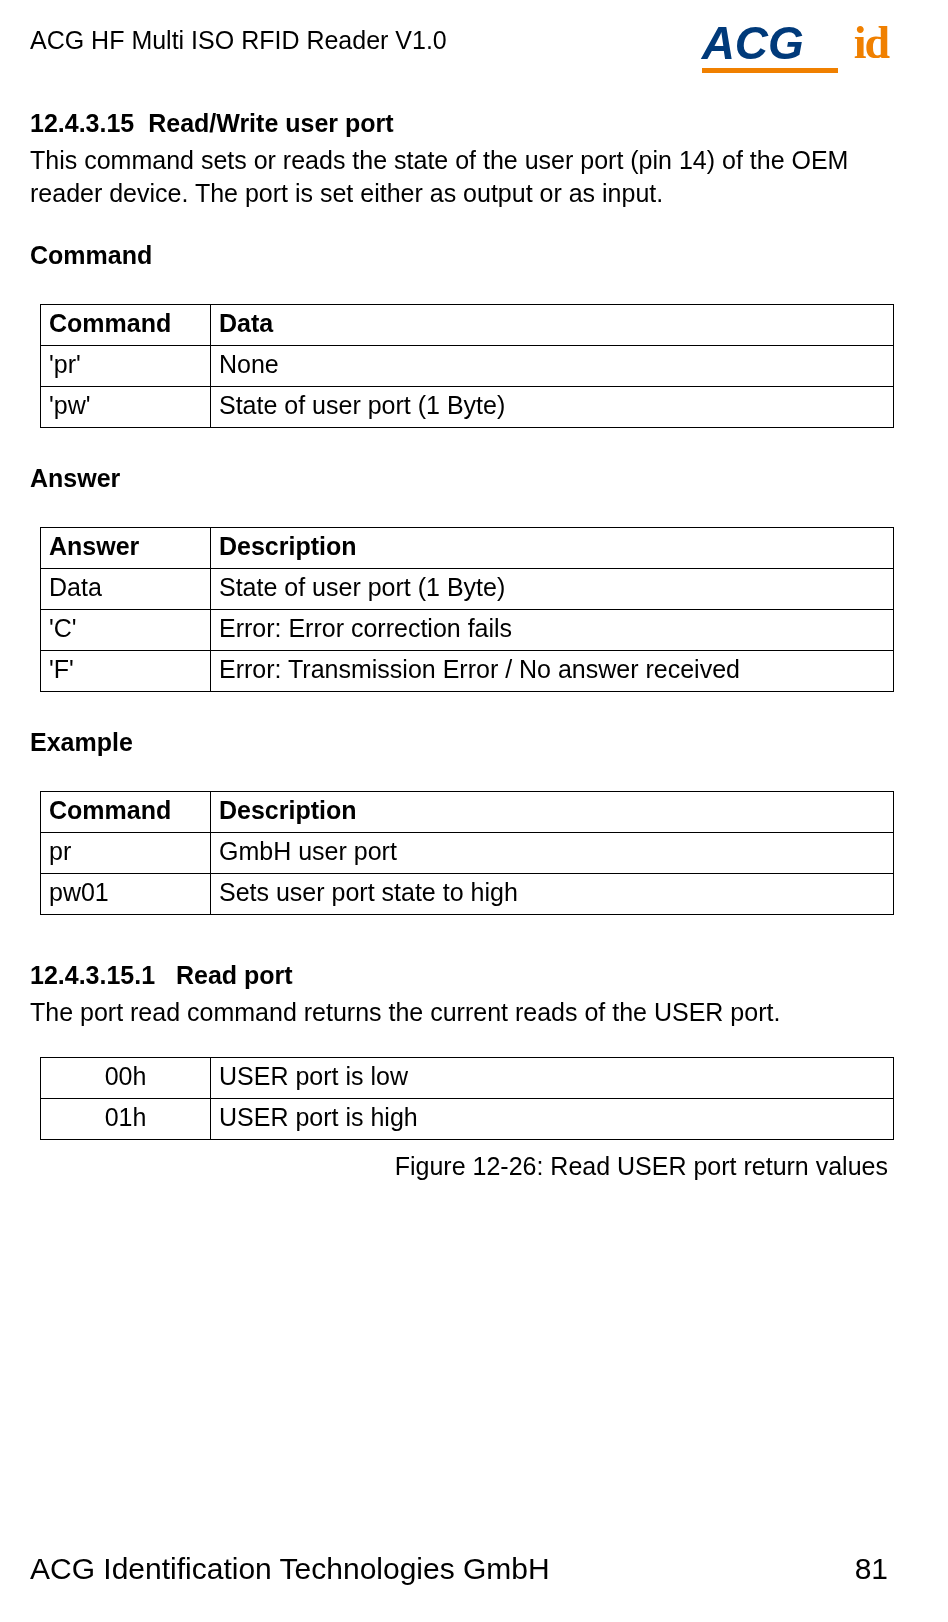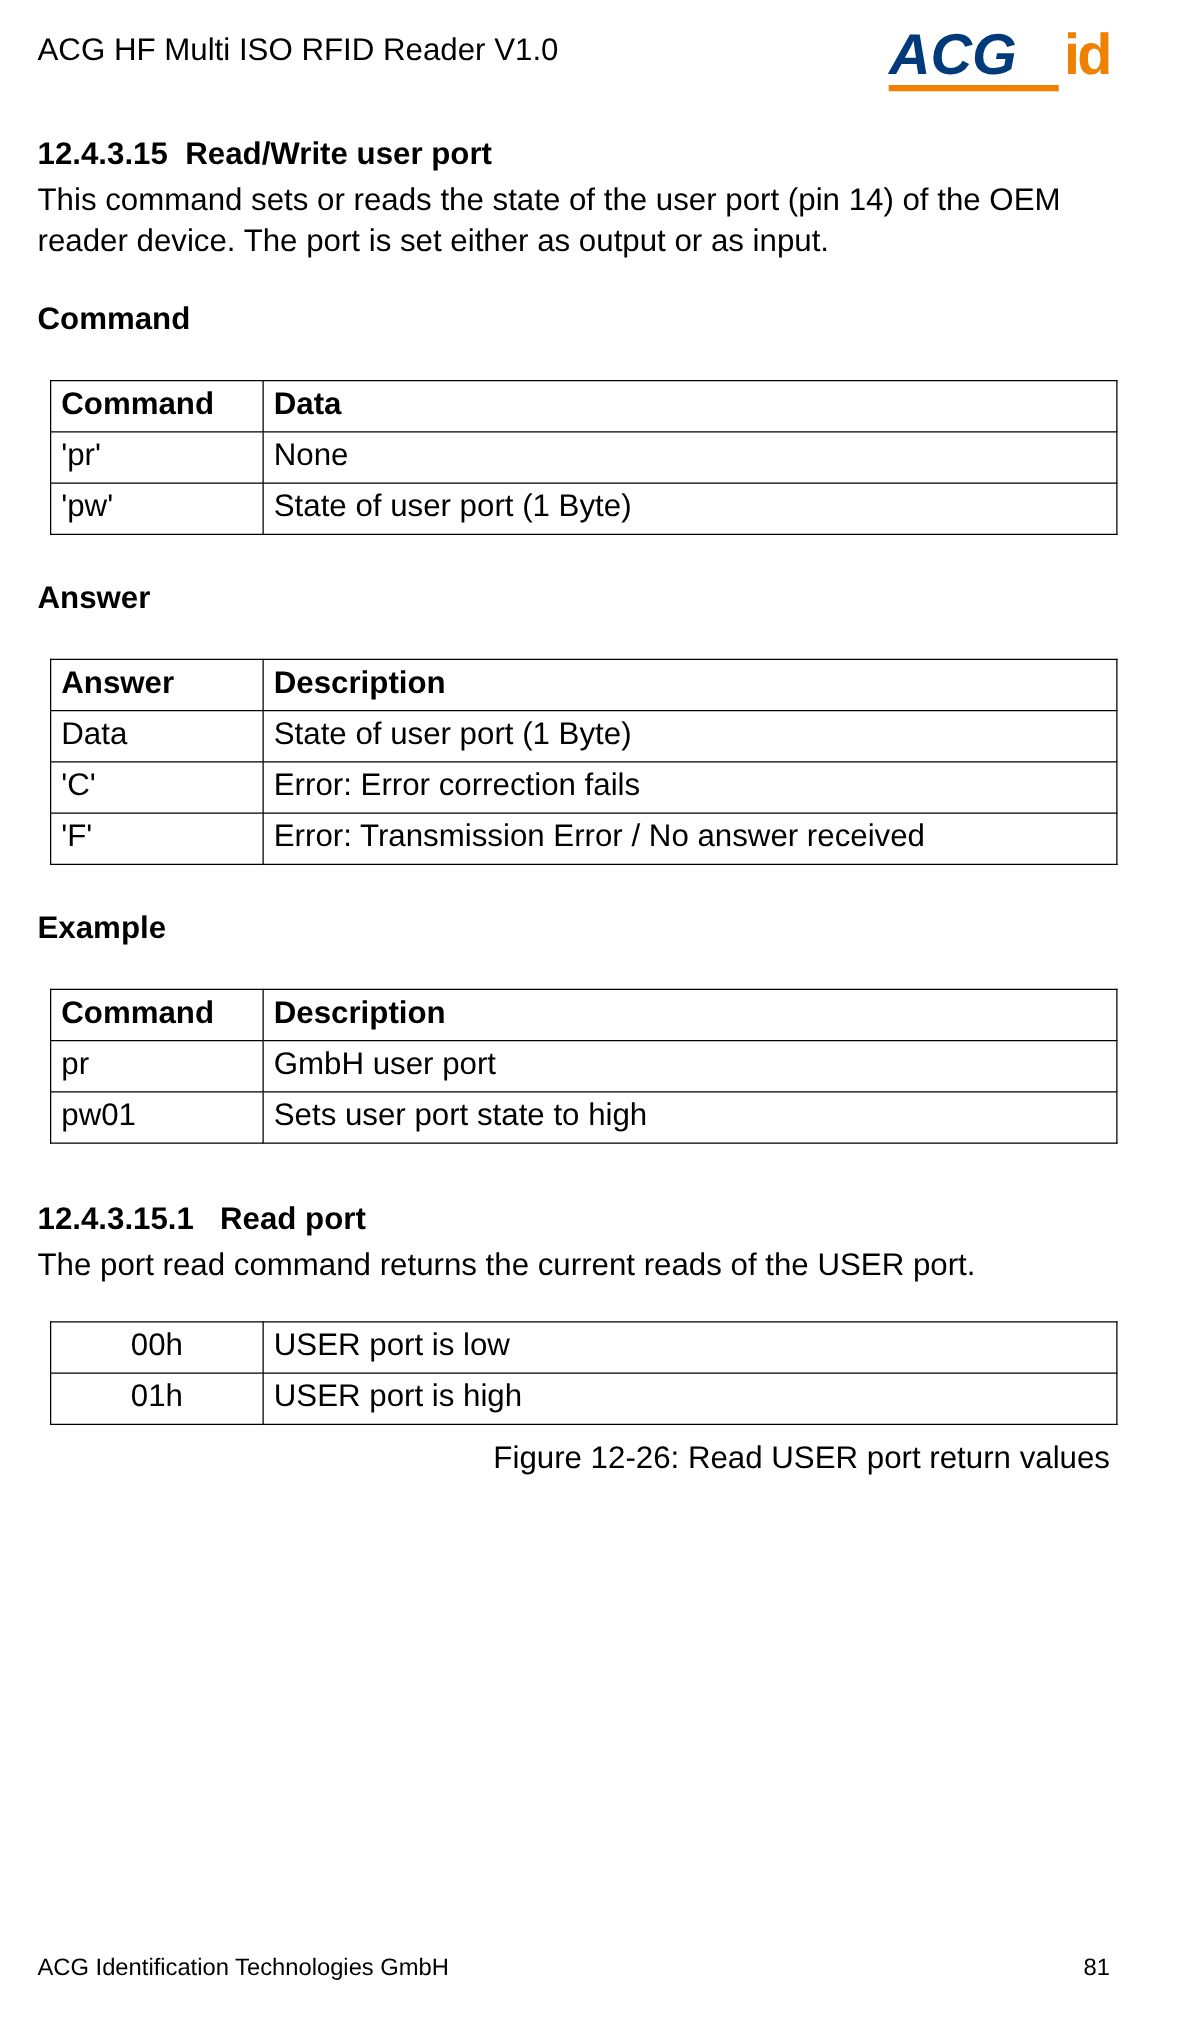--- a/index.html
+++ b/index.html
@@ -24,33 +24,33 @@
     align-items: flex-start;
     margin-bottom: 36px;
   }
   .doc-title {
     font-size: 25px;
     margin-top: 6px;
   }
   .logo {
     display: flex;
     align-items: flex-start;
-    gap: 4px;
+    gap: 16px;
   }
   .logo-acg {
     font-family: Arial, Helvetica, sans-serif;
     font-weight: 900;
     font-size: 46px;
     letter-spacing: 0px;
     color: #003a7a;
     font-style: italic;
     line-height: 1;
   }
   .logo-id {
-    font-family: Liberation Sans, sans-serif;
+    font-family: Liberation Serif, serif;
     font-weight: 900;
     font-size: 46px;
     color: #f08000;
     letter-spacing: -2px;
     line-height: 1;
   }
   .logo-bar {
     height: 5px;
     background: #f08000;
     width: 136px;
@@ -92,21 +92,21 @@
     text-align: right;
     margin: -24px 0 0 0;
   }
   .footer {
     position: absolute;
     left: 30px;
     right: 60px;
     bottom: 36px;
     display: flex;
     justify-content: space-between;
-    font-size: 19px;
+    font-size: 30px;
   }
 </style>
 </head>
 <body>
 
 <div class="page">
 
   <div class="header-row">
     <div class="doc-title">ACG HF Multi ISO RFID Reader V1.0</div>
     <div class="logo">

